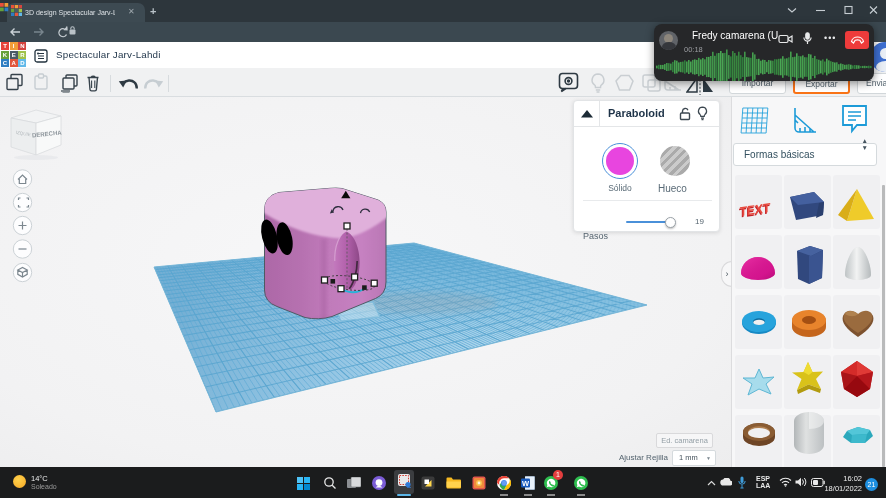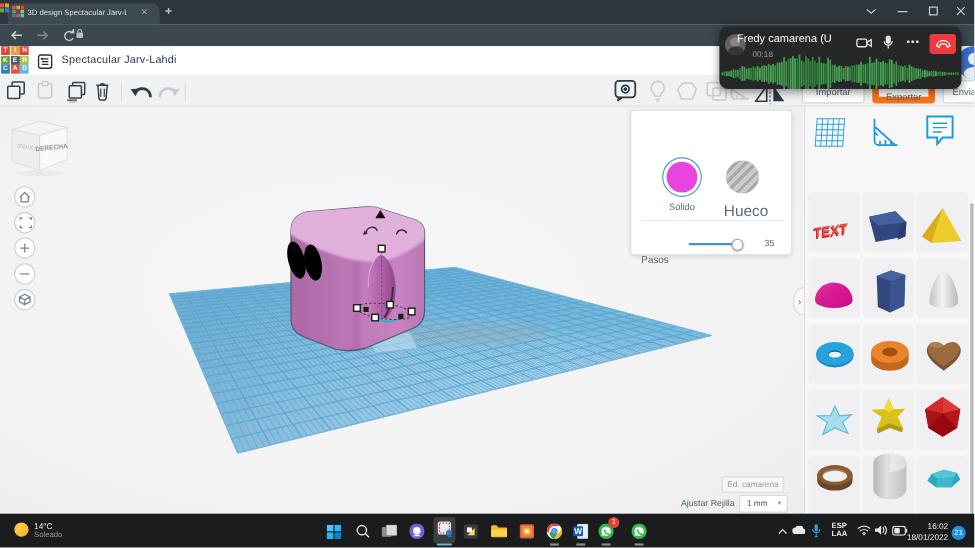--- a/index.html
+++ b/index.html
@@ -150,21 +150,21 @@
     </svg>
 <svg class="abs" style="left:662px;top:73px" width="22" height="20" viewBox="0 0 22 20" fill="none" stroke="#c9ced2" stroke-width="1.5">
       <path d="M3 2 V14 a3 3 0 0 0 3 3 H19 M3 8 l14 9 M8 17 v-3 M13 17 v-4"></path>
     </svg>
 <svg class="abs" style="left:686px;top:76px" width="28" height="19" viewBox="0 0 28 19">
       <path d="M11 2 L11 16 L1 16 Z" fill="none" stroke="#2e3a43" stroke-width="1.5"></path>
       <path d="M17 2 L17 16 L27 16 Z" fill="#2e3a43"></path>
       <path d="M14 0 V19" stroke="#2e3a43" stroke-width="1" stroke-dasharray="2 1.6"></path>
     </svg>
 <div class="abs" style="left:729px;top:73px;width:57px;height:21px;background:#fff;border:1px solid #d2d7da;border-radius:3px;font-size:8.5px;color:#55646f;text-align:center;line-height:19px">Importar</div>
-<div class="abs" style="left:793px;top:73px;width:57px;height:21px;background:#fff;border:6px solid #f97316;border-radius:3px;font-size:8.5px;color:#55646f;text-align:center;line-height:19px">Exportar</div>
+<div class="abs" style="left:793px;top:73px;width:57px;height:21px;background:#fff;border:2px solid #f97316;border-radius:3px;font-size:8.5px;color:#55646f;text-align:center;line-height:19px">Exportar</div>
 <div class="abs" style="left:857px;top:73px;width:57px;height:21px;background:#fff;border:1px solid #d2d7da;border-radius:3px;font-size:8.5px;color:#55646f;text-align:left;padding-left:8px;line-height:19px">Enviar a</div>
 <div class="abs" style="left:870px;top:42px;width:30px;height:30px;border-radius:50%;background:#3d6ed0;overflow:hidden">
       <div style="position:absolute;left:10px;top:6px;width:11px;height:11px;border-radius:50%;background:#e9eef5"></div>
       <div style="position:absolute;left:6px;top:19px;width:19px;height:12px;border-radius:50%;background:#e9eef5"></div>
     </div>
 
 <div class="abs" id="canvas">
  <svg class="abs" style="left:0;top:0" width="731" height="370" viewBox="0 0 731 370">
 <defs>
           <linearGradient id="plg" gradientUnits="userSpaceOnUse" x1="210" y1="150" x2="540" y2="330">
@@ -281,30 +281,45 @@
   </g>
 </svg>
 
 <div class="abs" style="left:721px;top:261px;width:11px;height:26px;background:#f7f7f8;border:1px solid #d9d9db;border-right:none;border-radius:13px 0 0 13px;color:#4a565e;font-size:9px;line-height:24px;text-align:center">›</div>
 
 <div class="abs" style="left:656px;top:433px;width:57px;height:15px;background:#f6f6f7;border:1px solid #d9d9db;border-radius:2px;font-size:7.5px;color:#95a0a7;text-align:center;line-height:13px">Ed. camarena</div>
 <div class="abs" style="left:619px;top:453px;font-size:8px;color:#55646f">Ajustar Rejilla</div>
 <div class="abs" style="left:672px;top:450px;width:44px;height:16px;background:#fff;border:1px solid #d5dadd;border-radius:2px;font-size:7.5px;color:#45525c;line-height:14px;padding-left:6px">1 mm<span style="position:absolute;right:4px;top:0;font-size:5px;color:#7a868e">▼</span></div>
 
 <div class="abs" id="propcard">
+ <div style="position:absolute;left:0;top:0;width:100%;height:26px;border-bottom:1px solid #e4e6e8">
+  <div style="position:absolute;left:0;top:0;width:26px;height:26px;border-right:1px solid #e4e6e8"></div>
+  <svg style="position:absolute;left:6px;top:8px" width="14" height="10" viewBox="0 0 14 10">
+          <path d="M7 1 L13 8.5 H1 Z" fill="#1d2b36"></path>
+        </svg>
+  <div style="position:absolute;left:34px;top:6px;font-size:11px;font-weight:bold;color:#1e3348">Paraboloid</div>
+  <svg style="position:absolute;left:105px;top:6px" width="12" height="14" viewBox="0 0 12 14" fill="none" stroke="#3c4750" stroke-width="1.4">
+          <rect x="1.5" y="6" width="9" height="6.5" rx="1"></rect>
+          <path d="M3.5 6 V4 a2.8 2.8 0 0 1 5.4 -.8"></path>
+        </svg>
+  <svg style="position:absolute;left:123px;top:5px" width="11" height="15" viewBox="0 0 11 15" fill="none" stroke="#3c4750" stroke-width="1.2">
+          <path d="M5.5 1.2 a4.1 4.1 0 0 1 2.4 7.4 c-.55.48 -.7 1.1 -.7 1.85 h-3.4 c0 -.75 -.15 -1.37 -.7 -1.85 A4.1 4.1 0 0 1 5.5 1.2 Z"></path>
+          <path d="M4 12.2 h3 M4.5 13.6 h2"></path>
+        </svg>
+ </div>
  <div style="position:absolute;left:28px;top:42px;width:36px;height:36px;border-radius:50%;border:1.5px solid #4a90d9"></div>
  <div style="position:absolute;left:32px;top:46px;width:28px;height:28px;border-radius:50%;background:#e845df"></div>
  <div style="position:absolute;left:86px;top:45px;width:30px;height:30px;border-radius:50%;background:repeating-linear-gradient(135deg,#aaaaaa 0 3px,#cbcbcb 3px 6.5px)"></div>
  <div style="position:absolute;left:28px;top:82px;width:36px;text-align:center;font-size:8.5px;color:#5a6b77">Sólido</div>
- <div style="position:absolute;left:84px;top:82px;width:36px;text-align:right;font-size:14px;color:#5a6b77">Hueco</div>
+ <div style="position:absolute;left:84px;top:82px;width:36px;text-align:left;font-size:10px;color:#5a6b77">Hueco</div>
  <div style="position:absolute;left:9px;top:99px;width:129px;height:1px;background:#e8eaec"></div>
  <div style="position:absolute;left:9px;top:130px;font-size:9px;color:#55646f">Pasos</div>
  <div style="position:absolute;left:52px;top:120px;width:45px;height:2px;background:#4a90d9;border-radius:1px"></div>
  <div style="position:absolute;left:91px;top:115.5px;width:11px;height:11px;border-radius:50%;background:#fff;border:1px solid #9aa2a8;box-shadow:0 1px 2px rgba(0,0,0,.25)"></div>
- <div style="position:absolute;left:121px;top:116px;font-size:8px;color:#55646f">35</div>
+ <div style="position:absolute;left:121px;top:116px;font-size:8px;color:#55646f">19</div>
 </div>
 
 <div class="abs" id="shapepanel">
  <svg style="position:absolute;left:6px;top:9px" width="33" height="32" viewBox="0 0 33 32" fill="none" stroke="#2aa3dc" stroke-width="0.9">
   <path d="M4 2 H29 V27 H4 Z M4 7 H29 M4 12 H29 M4 17 H29 M4 22 H29 M9 2 V27 M14 2 V27 M19 2 V27 M24 2 V27" transform="skewX(-4)" transform-origin="16 14"></path>
       </svg>
  <svg style="position:absolute;left:56px;top:9px" width="32" height="32" viewBox="0 0 32 32" fill="none" stroke="#1d9bd8" stroke-width="1.6">
   <path d="M7 2 V22 a4 4 0 0 0 4 4 H28 M7 9 L26 26 M12 26 v-4 M17 26 v-5 M22 26 v-4 M7 14 l3 3"></path>
       </svg>
  <svg style="position:absolute;left:107px;top:6px" width="31" height="34" viewBox="0 0 31 34" fill="none" stroke="#1d9bd8" stroke-width="1.8">
@@ -433,27 +448,28 @@
       </svg>
 
  <svg style="position:absolute;left:107px;top:326px" width="38" height="26" viewBox="0 0 38 26">
   <path d="M8 8 L19 4 L31 7 L34 13 L26 20 L12 20 L4 14 Z" fill="#2ba8bc"></path>
         <path d="M8 8 L19 4 L31 7 L28 11 L13 12 Z" fill="#53c6d8"></path>
         <path d="M13 12 L28 11 L26 20 L12 20 Z" fill="#3db9cc"></path>
       </svg>
 
  <div style="position:absolute;left:150px;top:88px;width:2.5px;height:282px;background:#b9babb;border-radius:1px"></div>
 </div>
+<div class="abs" id="dropdown">Formas básicas<span style="position:absolute;right:8px;top:-7px;color:#44535e;font-size:6.5px;line-height:7px">▲<br>▼</span></div>
 
 <div class="abs" id="dcall">
  <div style="position:absolute;left:5px;top:7px;width:19px;height:19px;border-radius:50%;background:#606368;overflow:hidden">
   <div style="position:absolute;left:5px;top:3px;width:9px;height:9px;border-radius:50%;background:#8d867c"></div>
   <div style="position:absolute;left:2.5px;top:11px;width:14px;height:10px;border-radius:50%;background:#35373c"></div>
  </div>
- <div style="position:absolute;left:16px;top:5.5px;font-size:10px;color:#fff;white-space:nowrap">Fredy camarena (U</div>
+ <div style="position:absolute;left:38px;top:5.5px;font-size:10px;color:#fff;white-space:nowrap">Fredy camarena (U</div>
  <div style="position:absolute;left:30px;top:21px;font-size:7.5px;color:#9b9da1">00:18</div>
  <svg style="position:absolute;left:124px;top:10px" width="15" height="10" viewBox="0 0 15 10" fill="none" stroke="#e8e9ea" stroke-width="1.2">
         <rect x="1" y="1.5" width="9" height="7" rx="1.5"></rect>
         <path d="M10 4.5 L14 2 V8 L10 5.5"></path>
       </svg>
  <svg style="position:absolute;left:149px;top:8px" width="9" height="13" viewBox="0 0 9 13" fill="none" stroke="#e8e9ea" stroke-width="1.2">
         <rect x="2.8" y="0.8" width="3.4" height="6.4" rx="1.7" fill="#e8e9ea"></rect>
         <path d="M0.9 5.5 a3.6 3.6 0 0 0 7.2 0 M4.5 9.3 V12"></path>
       </svg>
  <div style="position:absolute;left:170px;top:9px;color:#e8e9ea;font-size:9px;letter-spacing:1px">•••</div>

